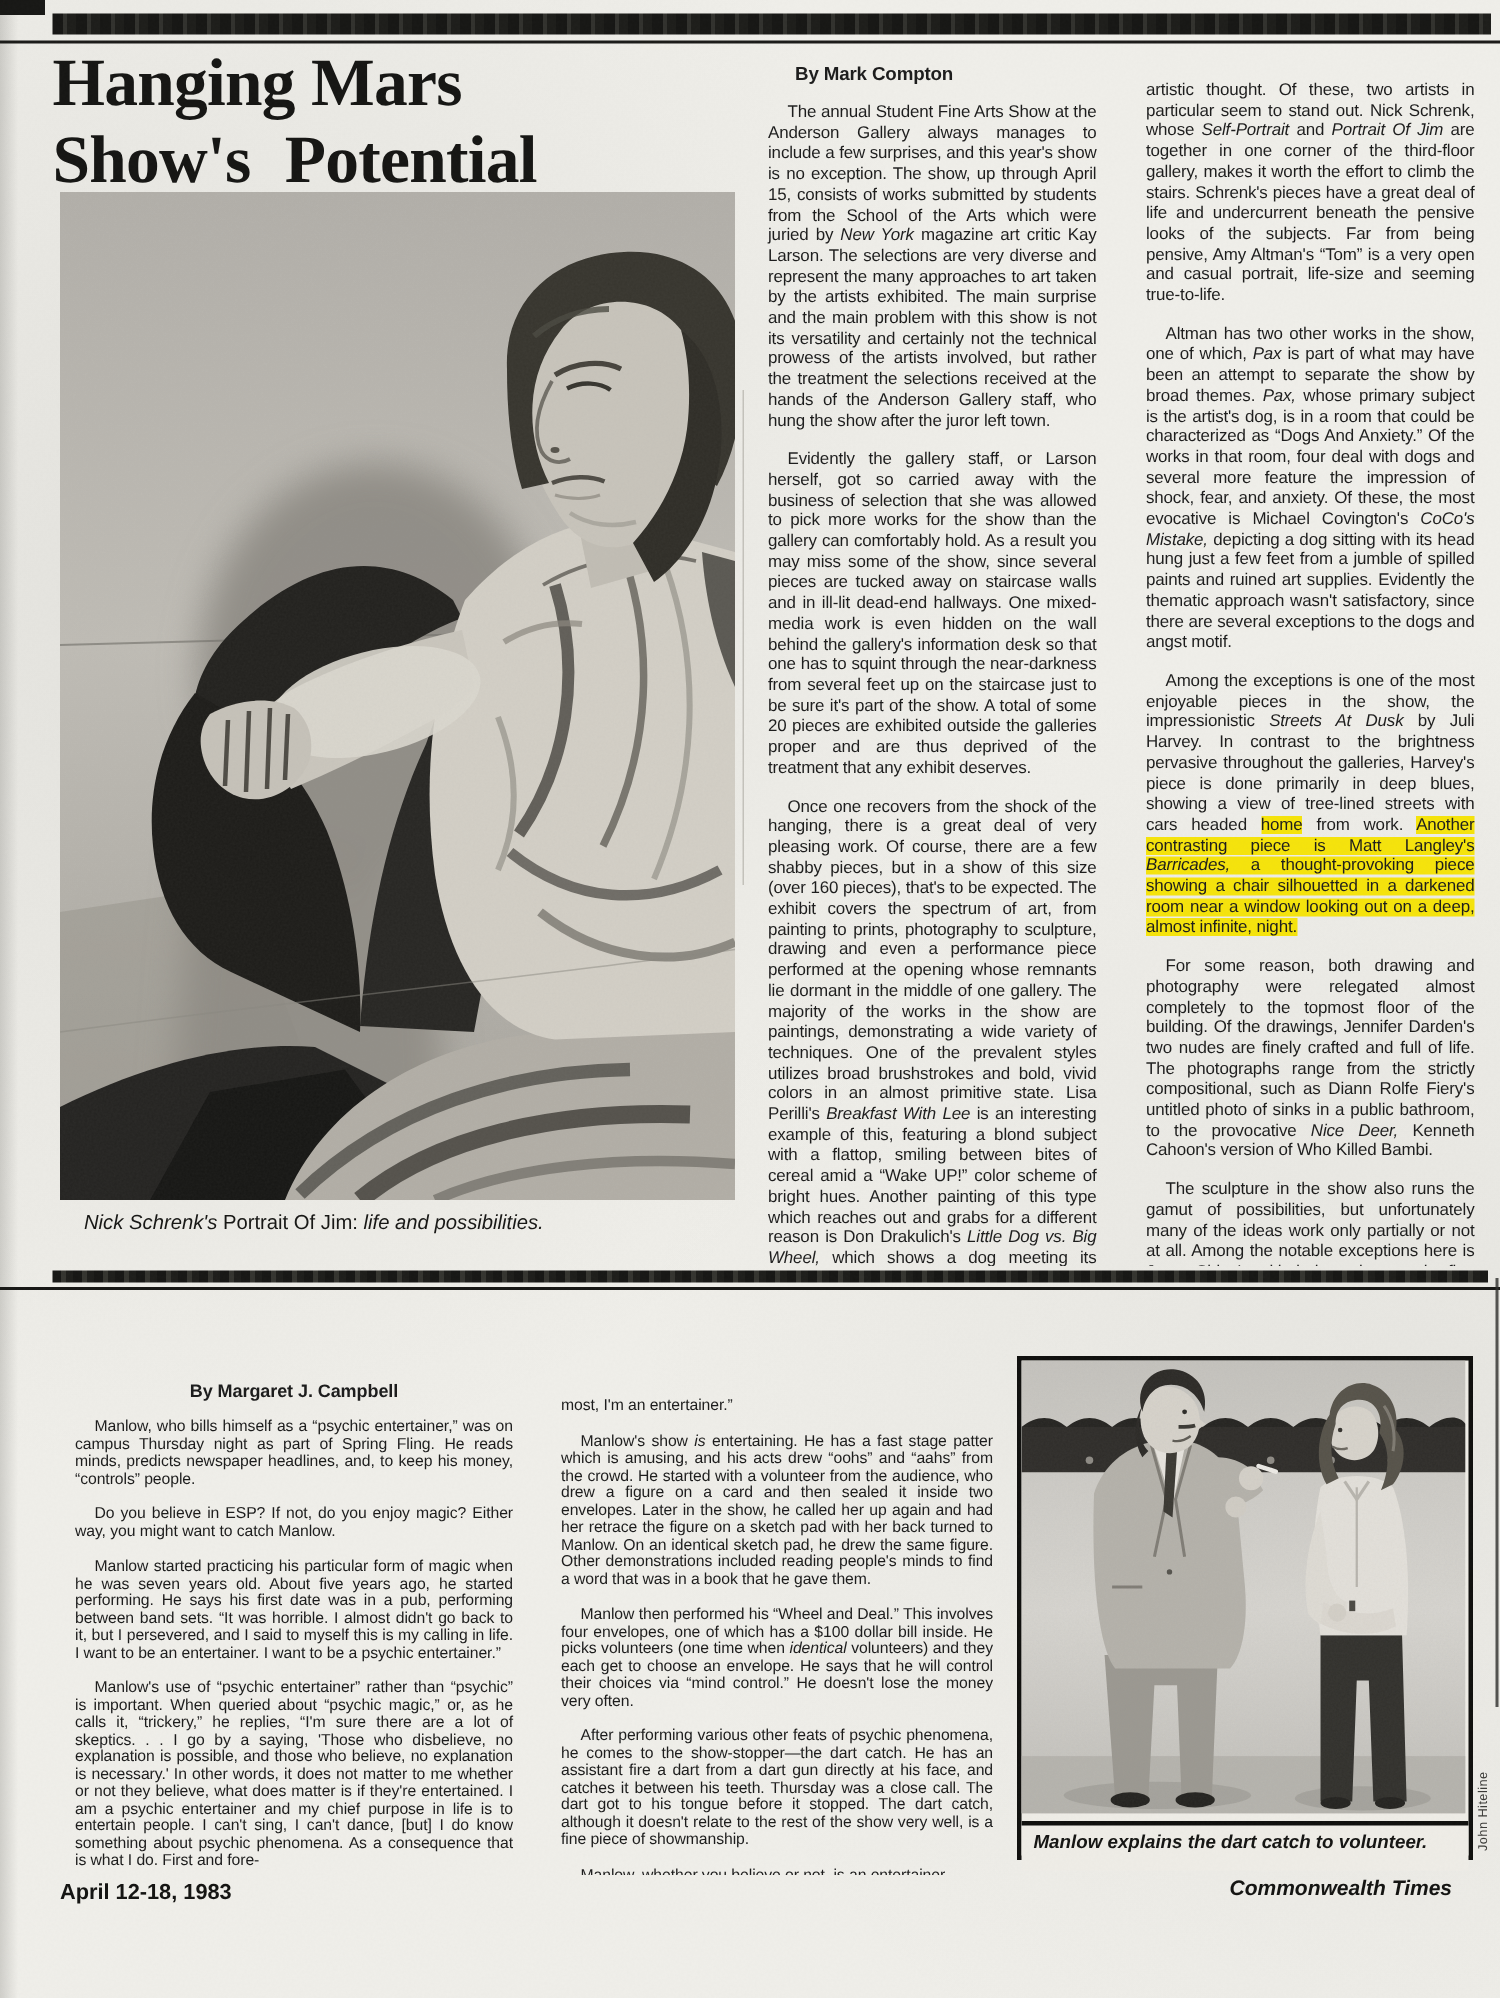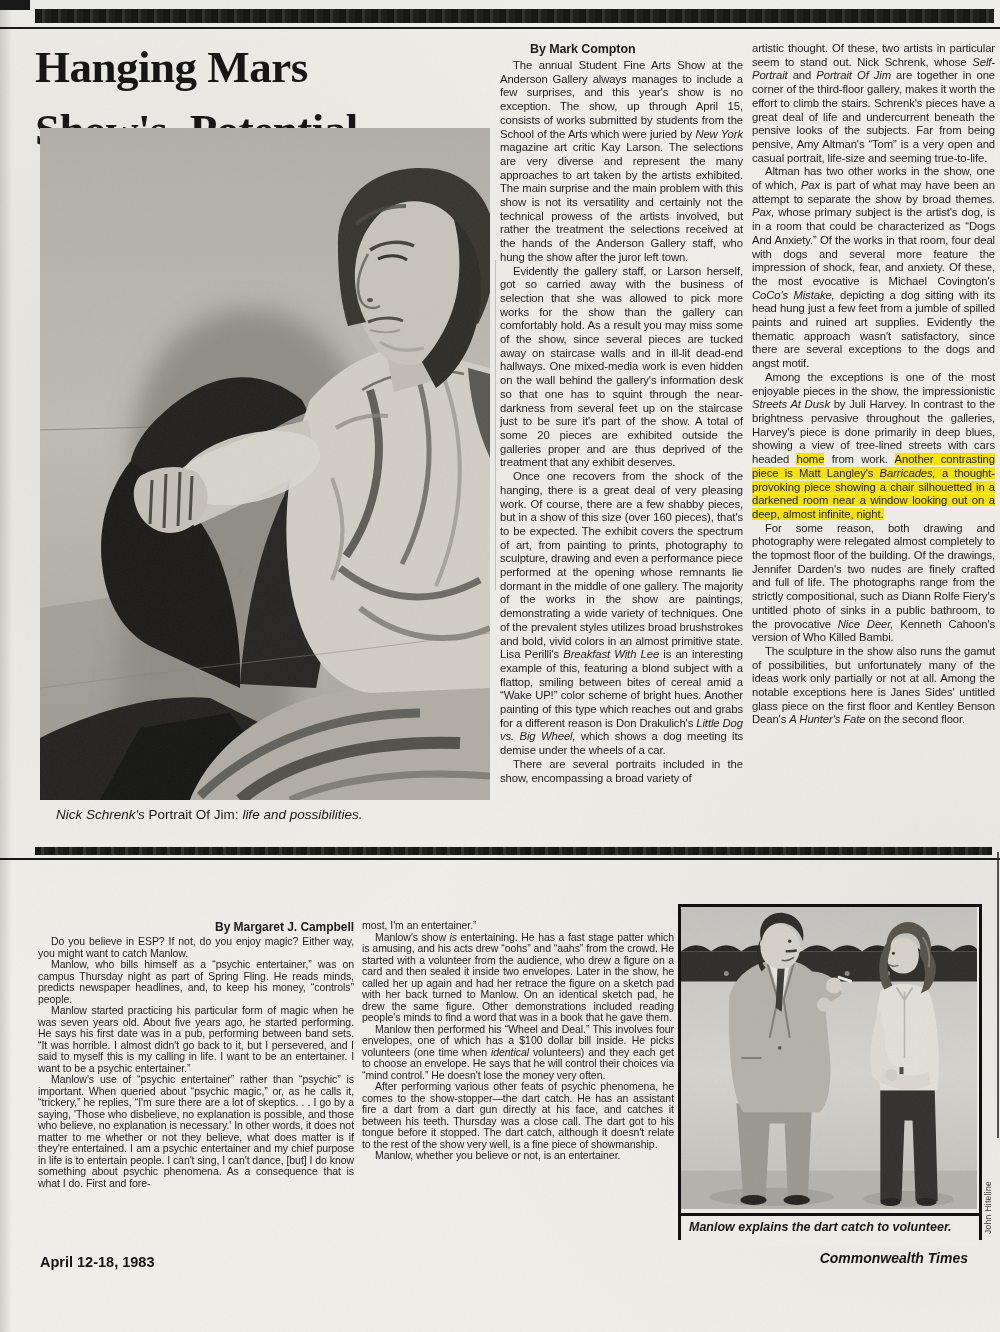--- a/index.html
+++ b/index.html
@@ -18,37 +18,37 @@
     background:repeating-linear-gradient(90deg,#161614 0 7px,#31312d 7px 10px,#1d1d1a 10px 16px);}
   .top-rule{position:absolute;left:0;right:0;top:27px;height:2px;background:#1a1a18;}
   .mid-bar{position:absolute;left:35px;right:8px;top:847px;height:8px;
     background:repeating-linear-gradient(90deg,#161614 0 6px,#34342f 6px 9px,#1d1d1a 9px 14px);}
   .mid-rule{position:absolute;left:0;right:0;top:858px;height:2px;background:#161614;}
   .edge-line{position:absolute;right:1px;top:852px;height:286px;width:2px;background:#2c2c29;opacity:.8;}
   .col-rule{position:absolute;left:495px;top:260px;height:330px;width:1px;background:#c4c2bb;}
   
   h1{position:absolute;left:35px;top:30px;margin:0;font-family:"Liberation Serif",serif;
      font-weight:700;font-size:45px;line-height:51px;letter-spacing:-0.5px;color:#151513;}
-  h1 .hl-line{display:block;margin-top:12px;}
+  h1 .hl-line{display:block;}
   h1 .line2{word-spacing:12px;}
   h2{position:absolute;left:36px;top:860px;margin:0;font-family:"Liberation Serif",serif;
      font-weight:700;font-size:44px;letter-spacing:-0.5px;color:#141412;white-space:nowrap;}
   
   .art1-col{position:absolute;top:42px;width:243px;height:802px;overflow:hidden;
     font-size:11.3px;line-height:13.7px;letter-spacing:-0.1px;text-align:justify;color:#1c1c1c;}
   .colA{left:500px;}
   .colB{left:752px;}
   .byline1{font-weight:700;font-size:12.5px;line-height:15px;margin-bottom:2px;text-align:left;padding-left:30px;}
   
   .art2-col{position:absolute;top:920px;width:316px;height:330px;overflow:hidden;
     font-size:10.5px;line-height:11.5px;letter-spacing:-0.05px;text-align:justify;color:#1b1b1b;}
   .col1{left:38px;}
   .col2{left:362px;width:312px;}
-  .byline2{font-weight:700;font-size:12px;line-height:14px;margin-bottom:2px;text-align:right;}
-  p{margin:0;}
+  .byline2{font-weight:700;font-size:12px;line-height:14px;margin-bottom:2px;text-align:center;}
+  p{margin:12px;}
   p.indent{text-indent:13px;}
   p.noindent{text-indent:0;}
   .it{font-style:italic;}
   .bd{font-weight:400;}
   .hl{background:var(--hl,#f6e40b);box-decoration-break:clone;-webkit-box-decoration-break:clone;}
   
   .portrait{position:absolute;left:40px;top:128px;width:450px;height:672px;margin:0;}
   .caption1{position:absolute;left:56px;top:806px;width:432px;font-weight:700;
     font-size:13.5px;line-height:17px;color:#161614;}
   
@@ -170,22 +170,22 @@
       <p class="indent"><span>The sculpture in the show also runs the gamut of possibilities, but unfortunately many of the ideas work only partially or not at all. Among the notable exceptions here is Janes Sides' untitled glass piece on the first floor and Kentley Benson Dean's </span><span class="it">A Hunter's Fate</span><span> on the second floor.</span></p>
     </div>
 
   <div class="mid-bar"></div>
   <div class="mid-rule"></div>
 
 
   <div class="art2-col col1">
     <div class="byline2">By Margaret J. Campbell</div>
     <div>
+        <p class="indent"><span>Manlow, who bills himself as a “psychic entertainer,” was on campus Thursday night as part of Spring Fling. He reads minds, predicts newspaper headlines, and, to keep his money, “controls” people.</span></p>
         <p class="indent"><span>Do you believe in ESP? If not, do you enjoy magic? Either way, you might want to catch Manlow.</span></p>
-        <p class="indent"><span>Manlow, who bills himself as a “psychic entertainer,” was on campus Thursday night as part of Spring Fling. He reads minds, predicts newspaper headlines, and, to keep his money, “controls” people.</span></p>
         <p class="indent"><span>Manlow started practicing his particular form of magic when he was seven years old. About five years ago, he started performing. He says his first date was in a pub, performing between band sets. “It was horrible. I almost didn't go back to it, but I persevered, and I said to myself this is my calling in life. I want to be an entertainer. I want to be a psychic entertainer.”</span></p>
         <p class="indent"><span>Manlow's use of “psychic entertainer” rather than “psychic” is important. When queried about “psychic magic,” or, as he calls it, “trickery,” he replies, “I'm sure there are a lot of skeptics. . . I go by a saying, 'Those who disbelieve, no explanation is possible, and those who believe, no explanation is necessary.' In other words, it does not matter to me whether or not they believe, what does matter is if they're entertained. I am a psychic entertainer and my chief purpose in life is to entertain people. I can't sing, I can't dance, [but] I do know something about psychic phenomena. As a consequence that is what I do. First and fore-</span></p>
       </div>
   </div>
   <div class="art2-col col2">
       <p class="noindent"><span>most, I'm an entertainer.”</span></p>
       <p class="indent"><span>Manlow's show </span><span class="it">is</span><span> entertaining. He has a fast stage patter which is amusing, and his acts drew “oohs” and “aahs” from the crowd. He started with a volunteer from the audience, who drew a figure on a card and then sealed it inside two envelopes. Later in the show, he called her up again and had her retrace the figure on a sketch pad with her back turned to Manlow. On an identical sketch pad, he drew the same figure. Other demonstrations included reading people's minds to find a word that was in a book that he gave them.</span></p>
       <p class="indent"><span>Manlow then performed his “Wheel and Deal.” This involves four envelopes, one of which has a $100 dollar bill inside. He picks volunteers (one time when </span><span class="it">identical</span><span> volunteers) and they each get to choose an envelope. He says that he will control their choices via “mind control.” He doesn't lose the money very often.</span></p>
       <p class="indent"><span>After performing various other feats of psychic phenomena, he comes to the show-stopper—the dart catch. He has an assistant fire a dart from a dart gun directly at his face, and catches it between his teeth. Thursday was a close call. The dart got to his tongue before it stopped. The dart catch, although it doesn't relate to the rest of the show very well, is a fine piece of showmanship.</span></p>
       <p class="indent"><span>Manlow, whether you believe or not, is an entertainer.</span></p>

